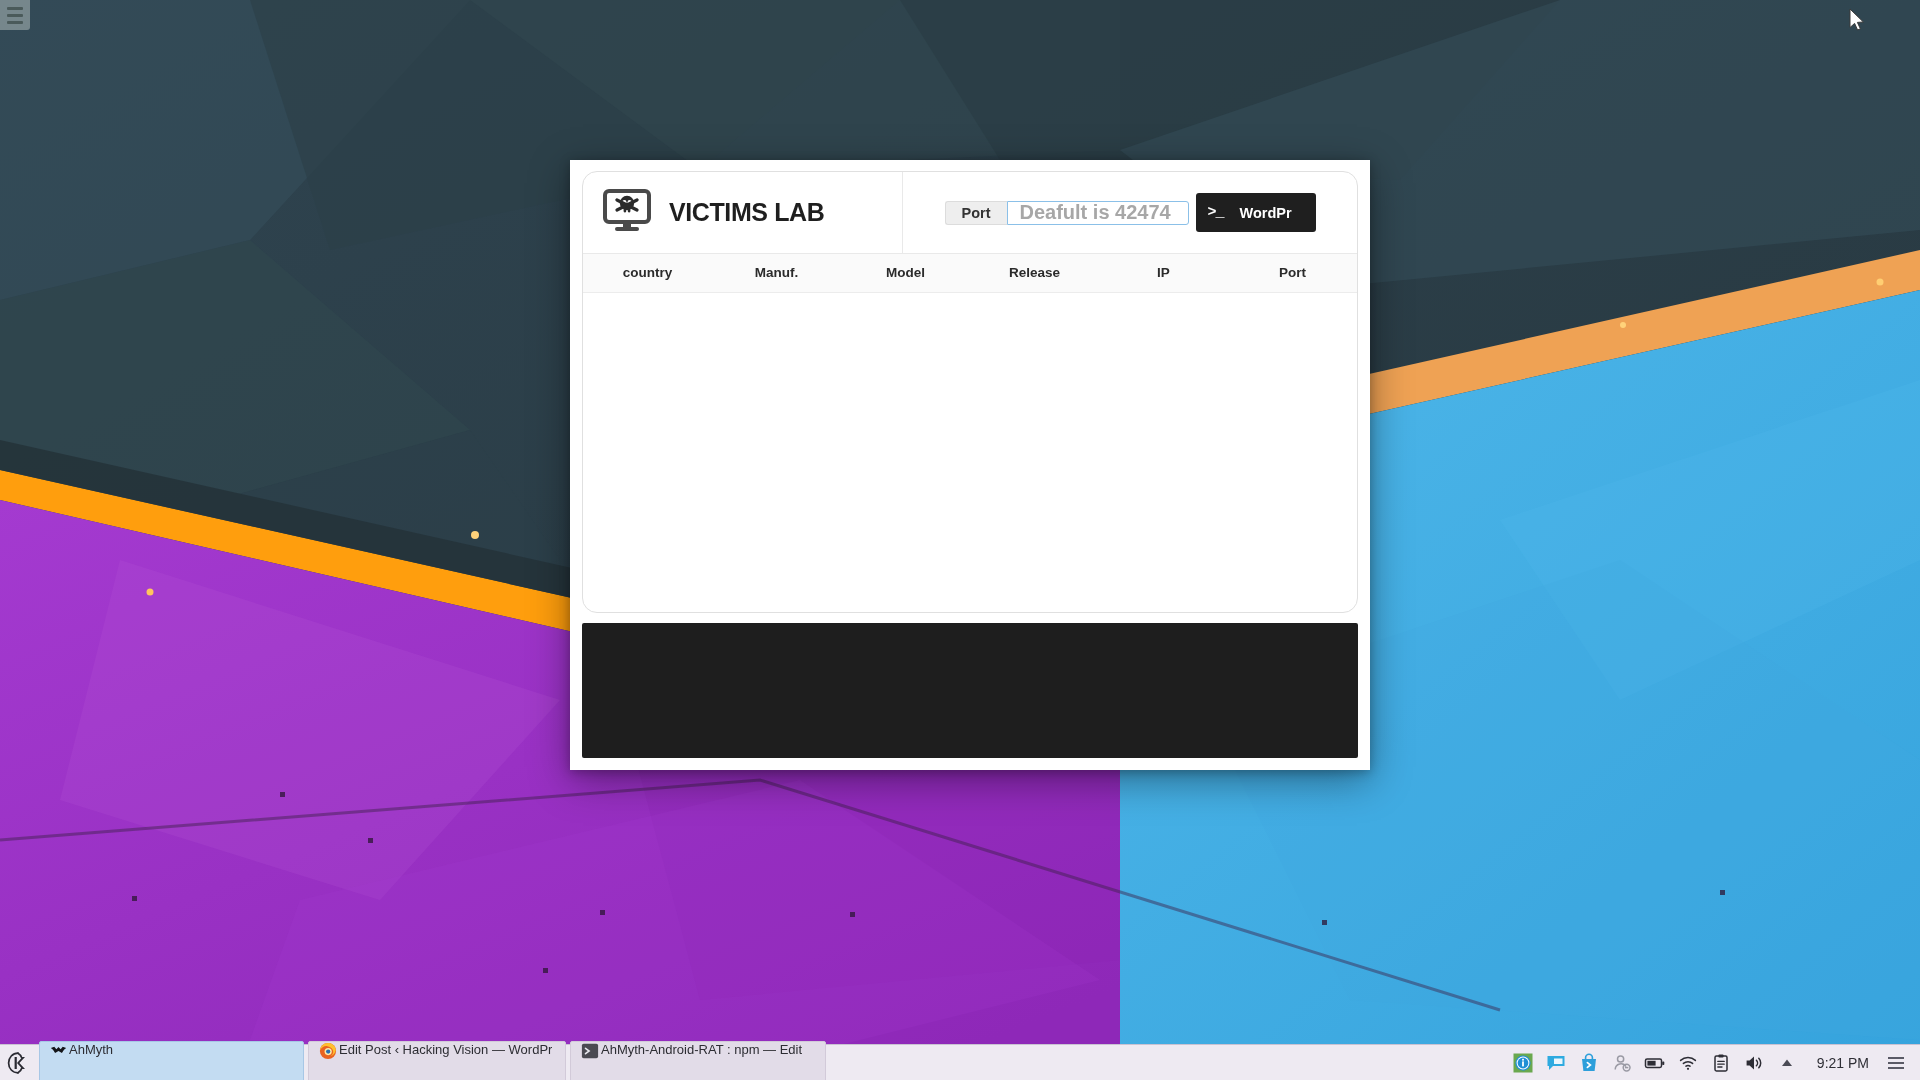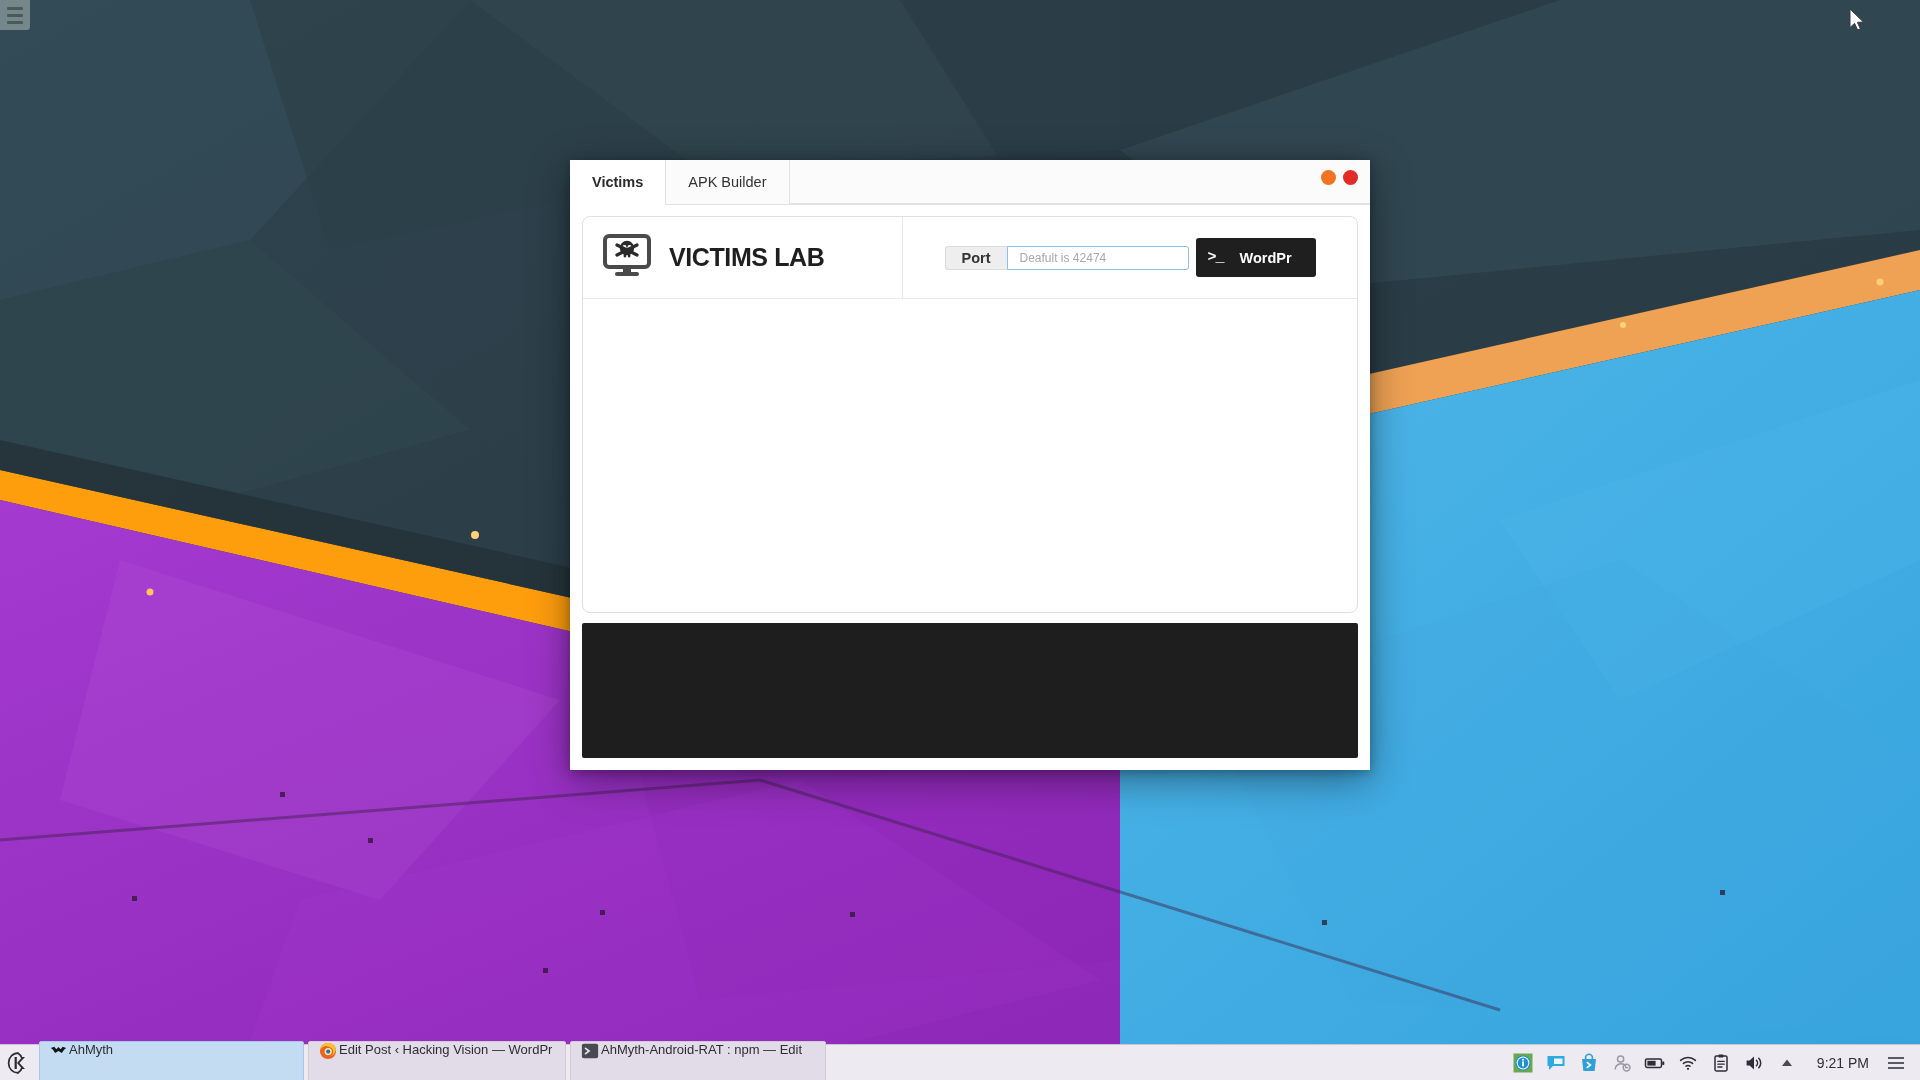--- a/index.html
+++ b/index.html
@@ -72,21 +72,21 @@
     flex: 1 1 auto;
     padding: 11px 12px 12px 12px;
     background: #ffffff;
     display: flex; flex-direction: column;
     gap: 10px;
     overflow: hidden;
   }
 
   .victims-panel {
     border: 1px solid #e0e0e0;
-    border-radius: 8px;
+    border-radius: 15px;
     background: #ffffff;
     flex: 1 1 auto;
     display: flex; flex-direction: column;
     min-height: 0;
     justify-content: flex-end;
   }
 
   .panel-head {
     display: flex; align-items: stretch;
     height: 82px;
@@ -110,23 +110,23 @@
     background: #eeeeee; border: 1px solid #dcdcdc; border-right: none;
     display: flex; align-items: center; padding: 0 16px;
     font-size: 14.5px; font-weight: bold; color: #333;
     border-radius: 3px 0 0 3px;
   }
   .port-input {
     width: 182px; height: 24px;
     border: 1px solid #8bc0e8;
     border-radius: 0 3px 3px 0;
     padding: 0 12px;
-    font-size: 12px; color: #333;
+    font-size: 20px; color: #333;
     font-family: "Liberation Sans", sans-serif;
-    outline: none; background: #fff;
+    outline: none; background: #fff; font-weight: bold;
   }
   .port-input::placeholder { color: #a7a7a7; }
 
   .listen-btn {
     margin-left: 7px;
     height: 39px; min-width: 120px;
     background: #1f1f1f; color: #ffffff;
     border: none; border-radius: 3px;
     display: flex; align-items: center; gap: 16px;
     padding: 0 20px 0 12px;
@@ -256,34 +256,20 @@
 </svg>
 
 <div class="desktop-toolbox">
   <span></span>
   <span></span>
   <span></span>
 </div>
 
 <div class="app-window">
 
-  <div class="tabstrip">
-    <div class="tab active">
-      <span>Victims</span>
-    </div>
-    <div class="tab">
-      <span>APK Builder</span>
-    </div>
-    <div class="tabstrip-filler"></div>
-
-    <div class="win-controls">
-      <div class="win-dot min"></div>
-      <div class="win-dot close"></div>
-    </div>
-  </div>
 
   <div class="app-body">
 
     <div class="victims-panel">
 
       <div class="panel-head">
 
         <div class="brand">
           <span>
             <svg width="48" height="44" viewBox="0 0 48 44">
@@ -313,20 +299,32 @@
             <div class="port-label">Port</div>
             <input class="port-input" type="text" placeholder="Deafult is 42474" style="">
           </div>
           <button class="listen-btn">
             <span class="term-glyph">&gt;_</span>
             <span>WordPr</span>
           </button>
         </div>
       </div>
 
+      <table class="victims-table">
+        <thead>
+          <tr>
+            <th>country</th>
+            <th>Manuf.</th>
+            <th>Model</th>
+            <th>Release</th>
+            <th>IP</th>
+            <th>Port</th>
+          </tr>
+        </thead>
+      </table>
 
       <div class="table-scroll">
         <table class="victims-table">
           <tbody id="victims-rows"></tbody>
         </table>
       </div>
     </div>
 
     <div class="console"></div>
   </div>

